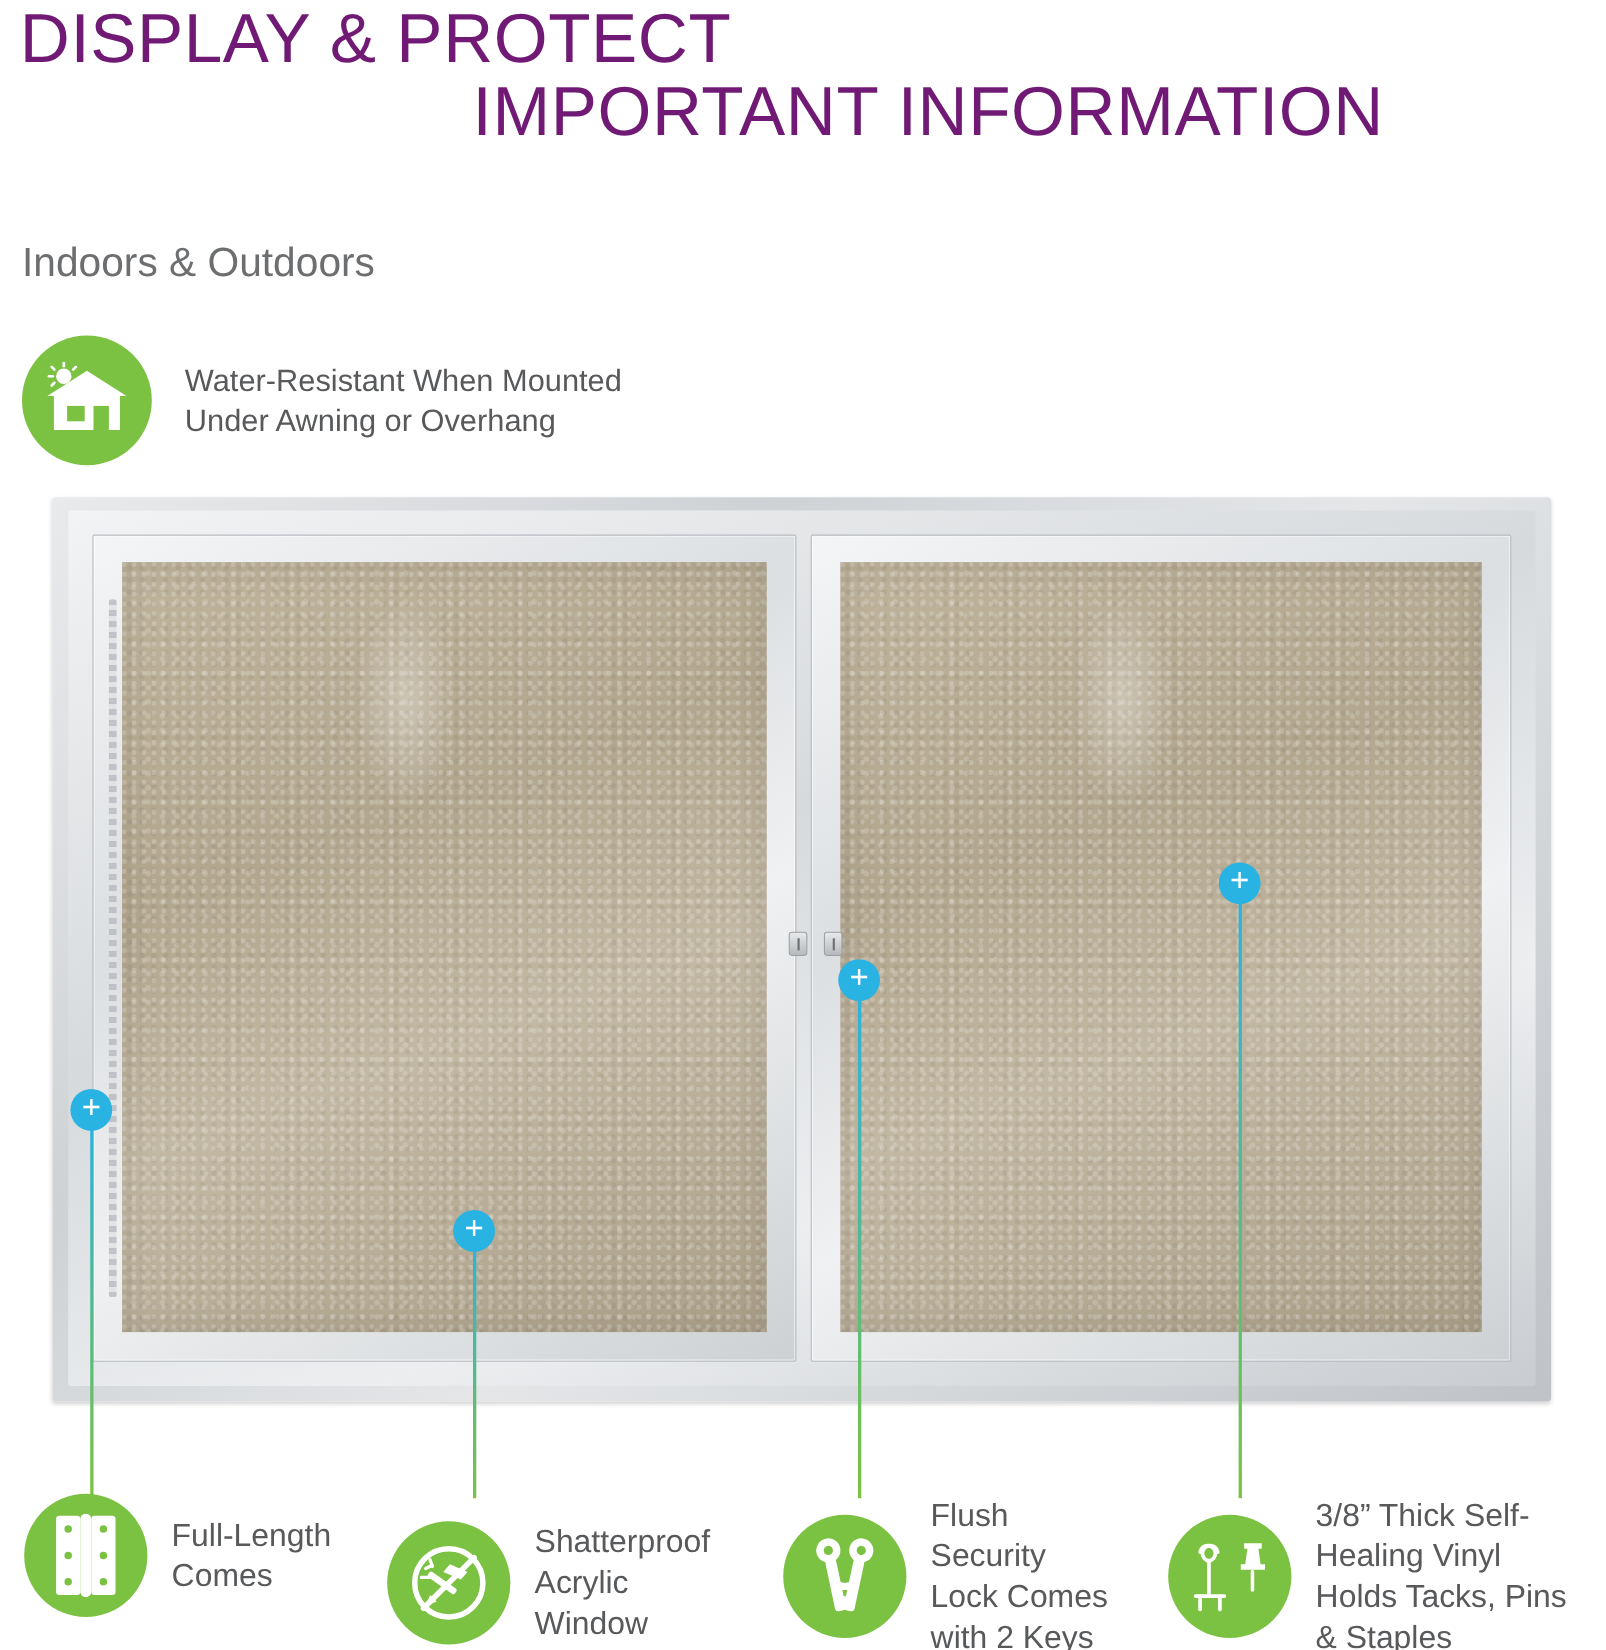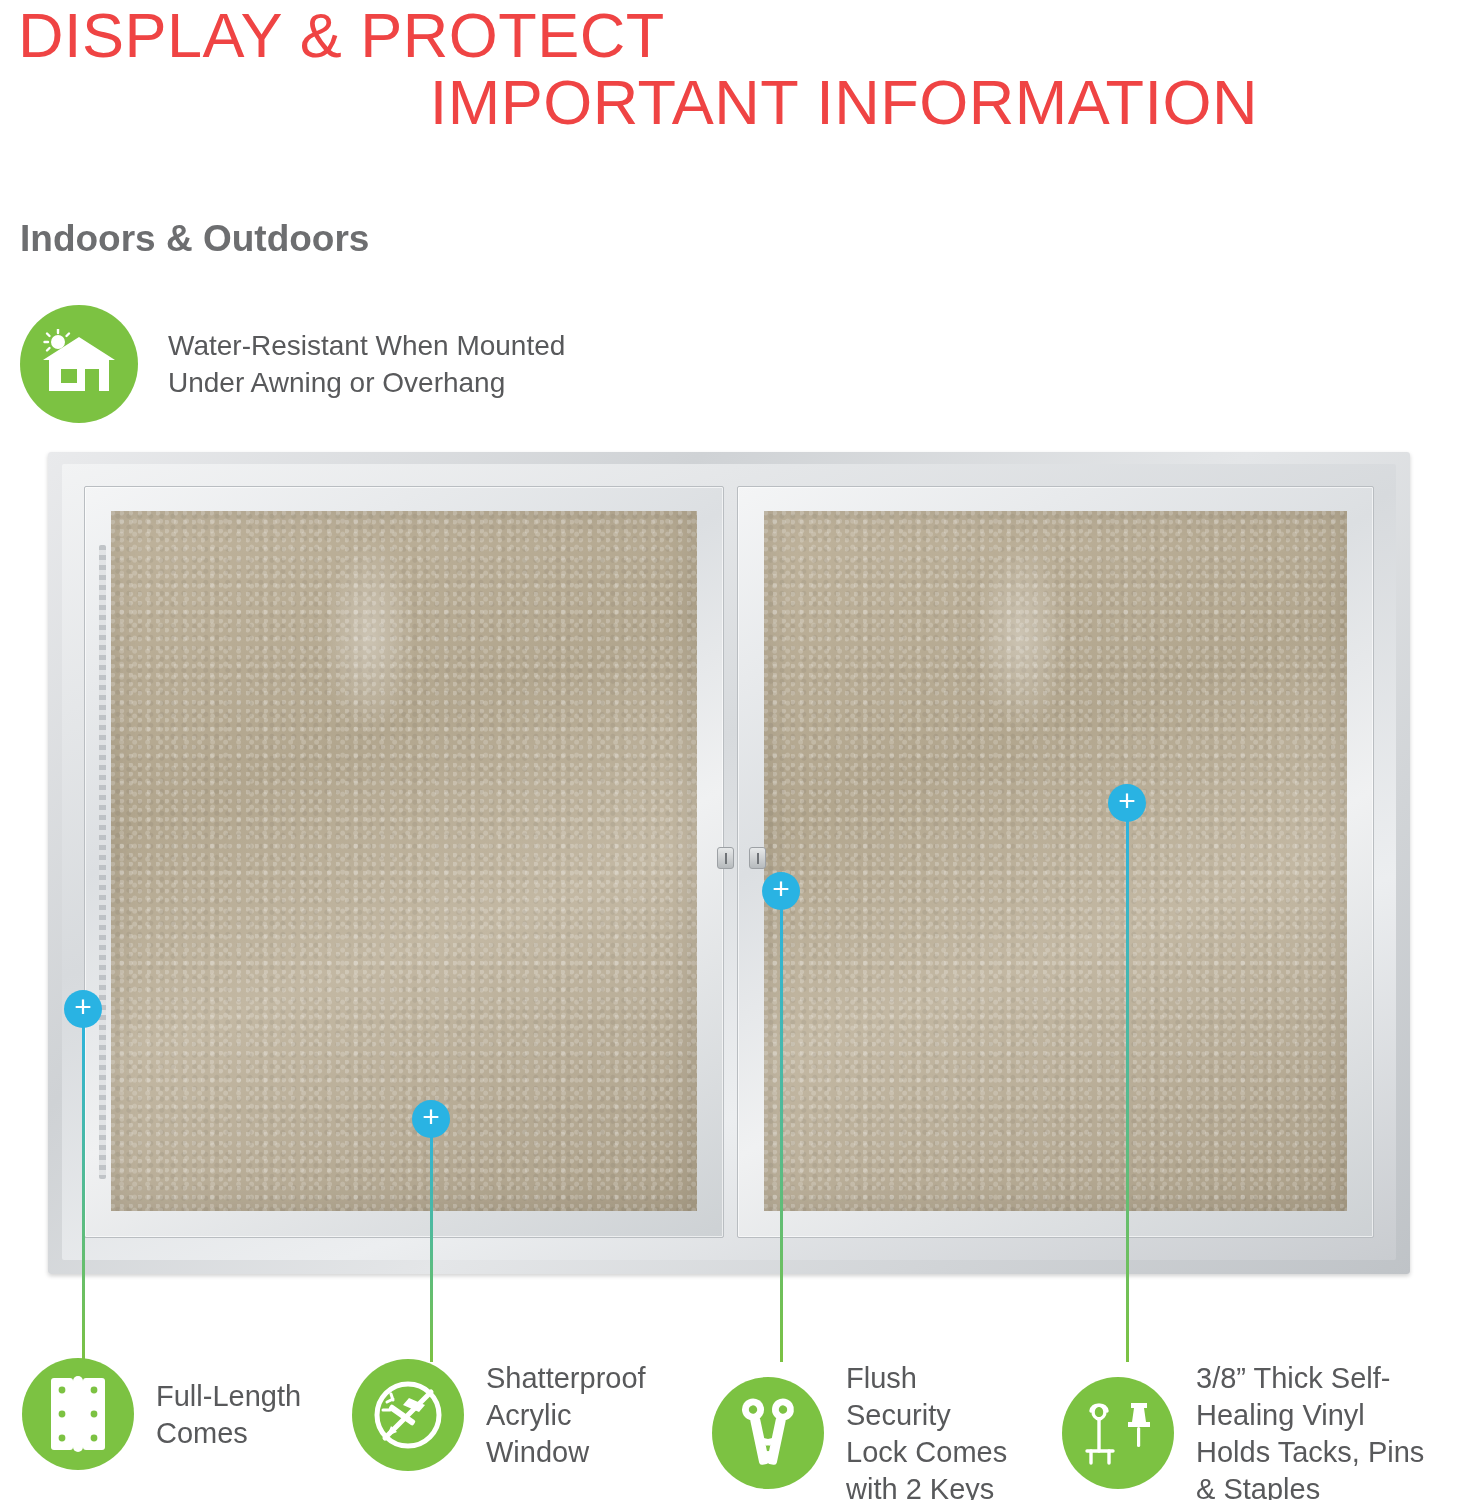--- a/index.html
+++ b/index.html
@@ -16,34 +16,34 @@
     overflow: hidden;
     background: #ffffff;
   }
 
   
   .headline {
     position: absolute;
     left: 18px;
     top: 2px;
     width: 1240px;
-    color: #ef4444;
+    color: #701a75;
     font-size: 63px;
     line-height: 1.06;
     font-weight: 400;
     letter-spacing: 0.5px;
   }
   .headline .l2 { display: block; text-align: right; }
   .subhead {
     position: absolute;
     left: 20px;
     top: 218px;
     font-size: 37px;
     color: #6d6e70;
-    font-weight: 700;
+    font-weight: 400;
   }
 
   
   .top-feature {
     position: absolute;
     left: 20px;
     top: 305px;
     display: flex;
     align-items: center;
   }
@@ -176,21 +176,21 @@
   }
   .feature .circle { width: 112px; height: 112px; }
   .feature .label {
     margin-left: 22px;
     font-size: 29px;
     line-height: 1.28;
     color: #58595b;
     white-space: pre-line;
   }
   .f1 { width: 330px; }
-  .f2 { width: 360px; }
+  .f2 { width: 360px; margin-top: 24px; }
   .f3 { width: 350px; }
   .f4 { width: 380px; }
   .f1 .label, .f2 .label, .f3 .label, .f4 .label { margin-top: 2px; }
 
   svg { display: block; }
 </style>
 </head>
 <body>
 
 <div id="page">

